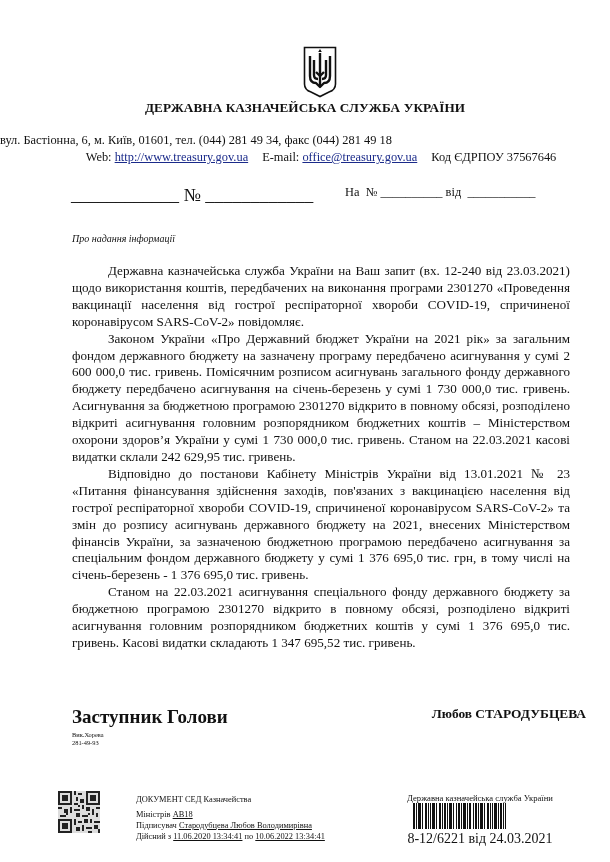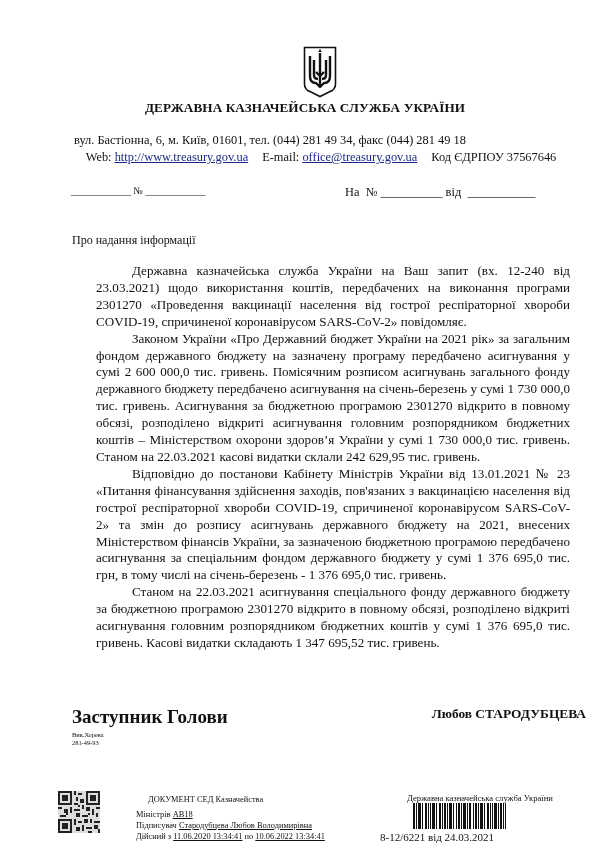--- a/index.html
+++ b/index.html
@@ -4,48 +4,48 @@
 <style>
   * { margin: 0; padding: 0; box-sizing: border-box; }
   html, body { width: 610px; height: 862px; background: #ffffff; overflow: hidden; }
   body { position: relative; font-family: "Liberation Serif", "DejaVu Serif", serif; color: #111; }
 
   .abs { position: absolute; }
 
   
   .coat { left: 303px; top: 46px; width: 34px; height: 52px; }
   .org-title { left: 0; width: 610px; top: 100px; text-align: center; font-weight: bold; font-size: 13.2px; letter-spacing: 0.1px; }
-  .addr { left: 0; width: 540px; top: 133px; text-align: center; font-size: 12.4px; }
+  .addr { left: 0; width: 540px; top: 133px; font-size: 12.4px; }
   .contacts { left: 16px; width: 610px; top: 150px; text-align: center; font-size: 12.4px; white-space: pre; }
   .contacts a { color: #1a2a8a; text-decoration: underline; }
   .contacts .gap { display: inline-block; width: 14px; }
 
-  .reg-left { left: 71px; top: 185px; font-size: 10px; white-space: pre; }
+  .reg-left { left: 71px; top: 185px; font-size: 18px; white-space: pre; }
   .reg-right { left: 345px; top: 185px; font-size: 12.4px; white-space: pre; }
 
   
-  .subject { left: 72px; top: 233px; font-size: 12px; }
+  .subject { left: 72px; top: 233px; font-style: italic; font-size: 10px; }
 
   
   .body-text { left: 72px; width: 498px; top: 263px; font-size: 13.1px; line-height: 16.9px; text-align: justify; }
-  .body-text p { text-indent: 36px; margin-left: 24px; }
+  .body-text p { text-indent: 36px; }
 
   
   .sig-title { left: 72px; top: 706px; font-weight: bold; font-size: 19px; }
   .sig-name { right: 24px; top: 706px; font-weight: bold; font-size: 13.4px; }
   .executor { left: 72px; top: 731px; font-size: 6.4px; line-height: 8px; }
 
   
   .qr { left: 58px; top: 791px; width: 42px; height: 42px; }
   .sed { left: 136px; top: 794px; font-size: 8.4px; line-height: 11px; }
-  .sed .row1 { margin-bottom: 4px; margin-left: 12px; }
+  .sed .row1 { margin-bottom: 4px; }
   .sed u { text-decoration: underline; margin-top: 10px; }
   .bc-caption { left: 380px; top: 793px; width: 200px; text-align: center; font-size: 8.6px; }
   .barcode { left: 413px; top: 803px; width: 93px; height: 26px; }
-  .bc-number { left: 380px; top: 831px; width: 200px; font-size: 11px; }
+  .bc-number { left: 380px; top: 831px; width: 200px; text-align: center; font-size: 14px; }
 </style>
 </head>
 <body>
 
 <svg class="abs coat" viewBox="0 0 34 52">
   <path d="M1.5 1.5 H32.5 V38 Q32.5 44 26 46 L17 50.5 L8 46 Q1.5 44 1.5 38 Z" fill="#fff" stroke="#111" stroke-width="1.6"></path>
   <g fill="none" stroke="#111" stroke-width="2.4" stroke-linejoin="round">
     <path d="M17 7 V40"></path>
     <path d="M7 10 V30 Q7 37 13 37 L17 41 L21 37 Q27 37 27 30 V10"></path>
     <path d="M11 14 V29 Q11 33 15 33"></path>

